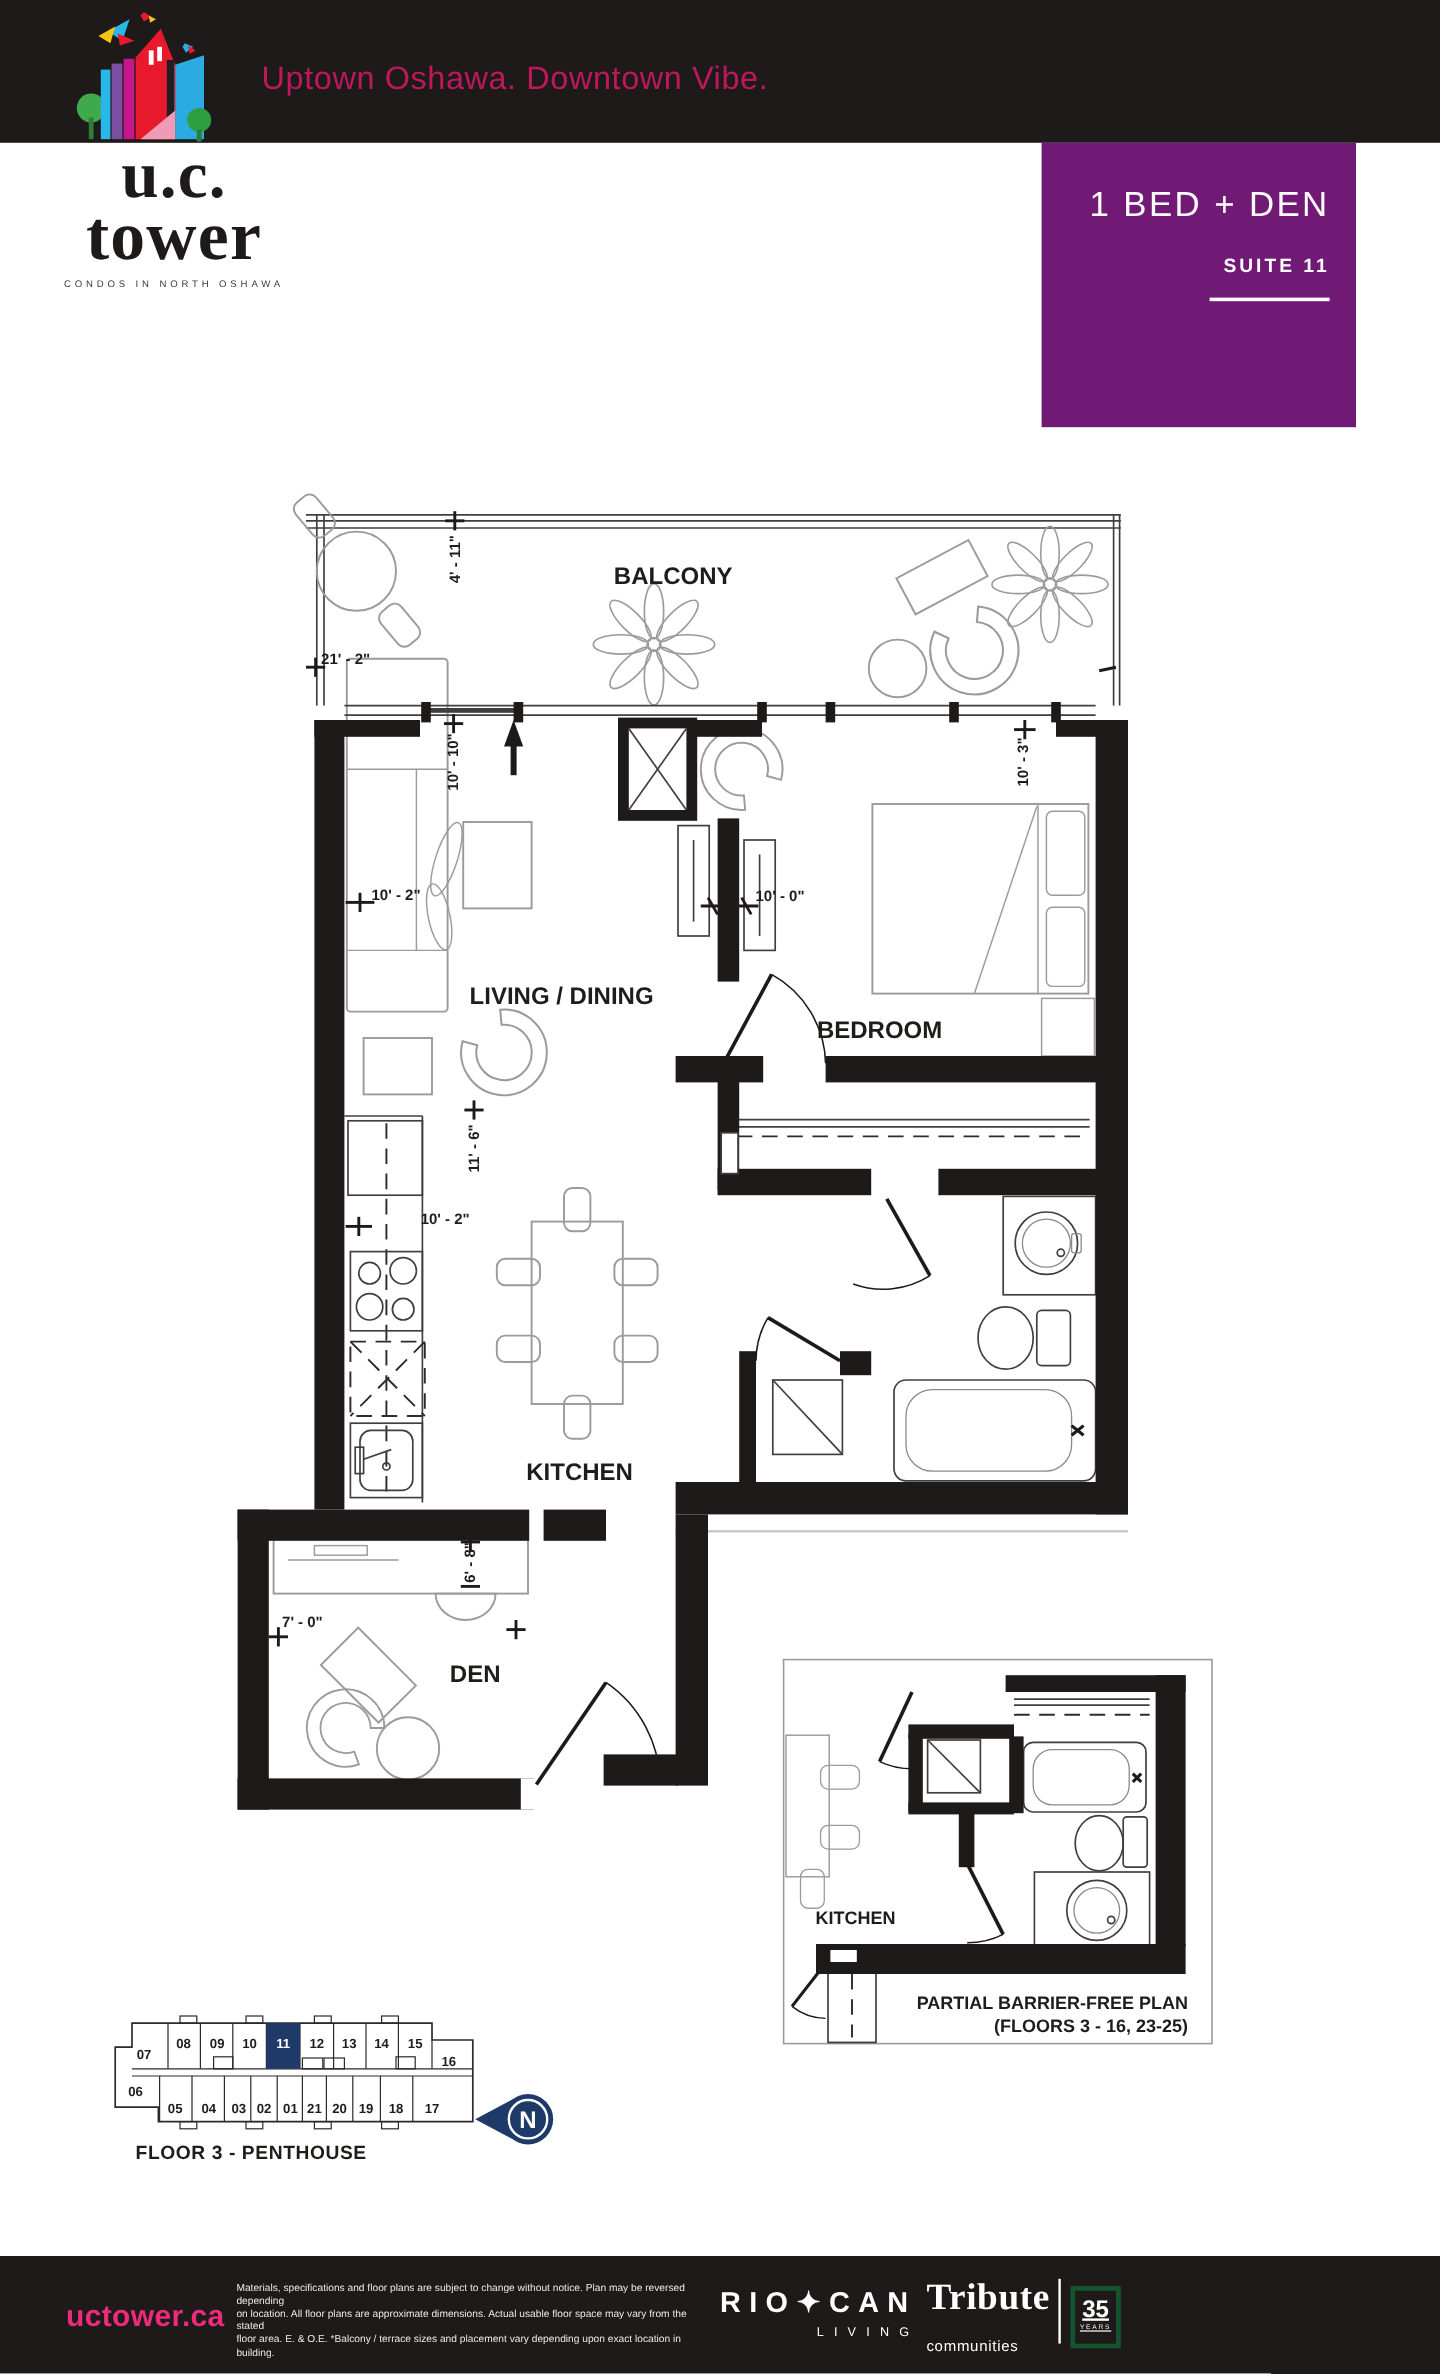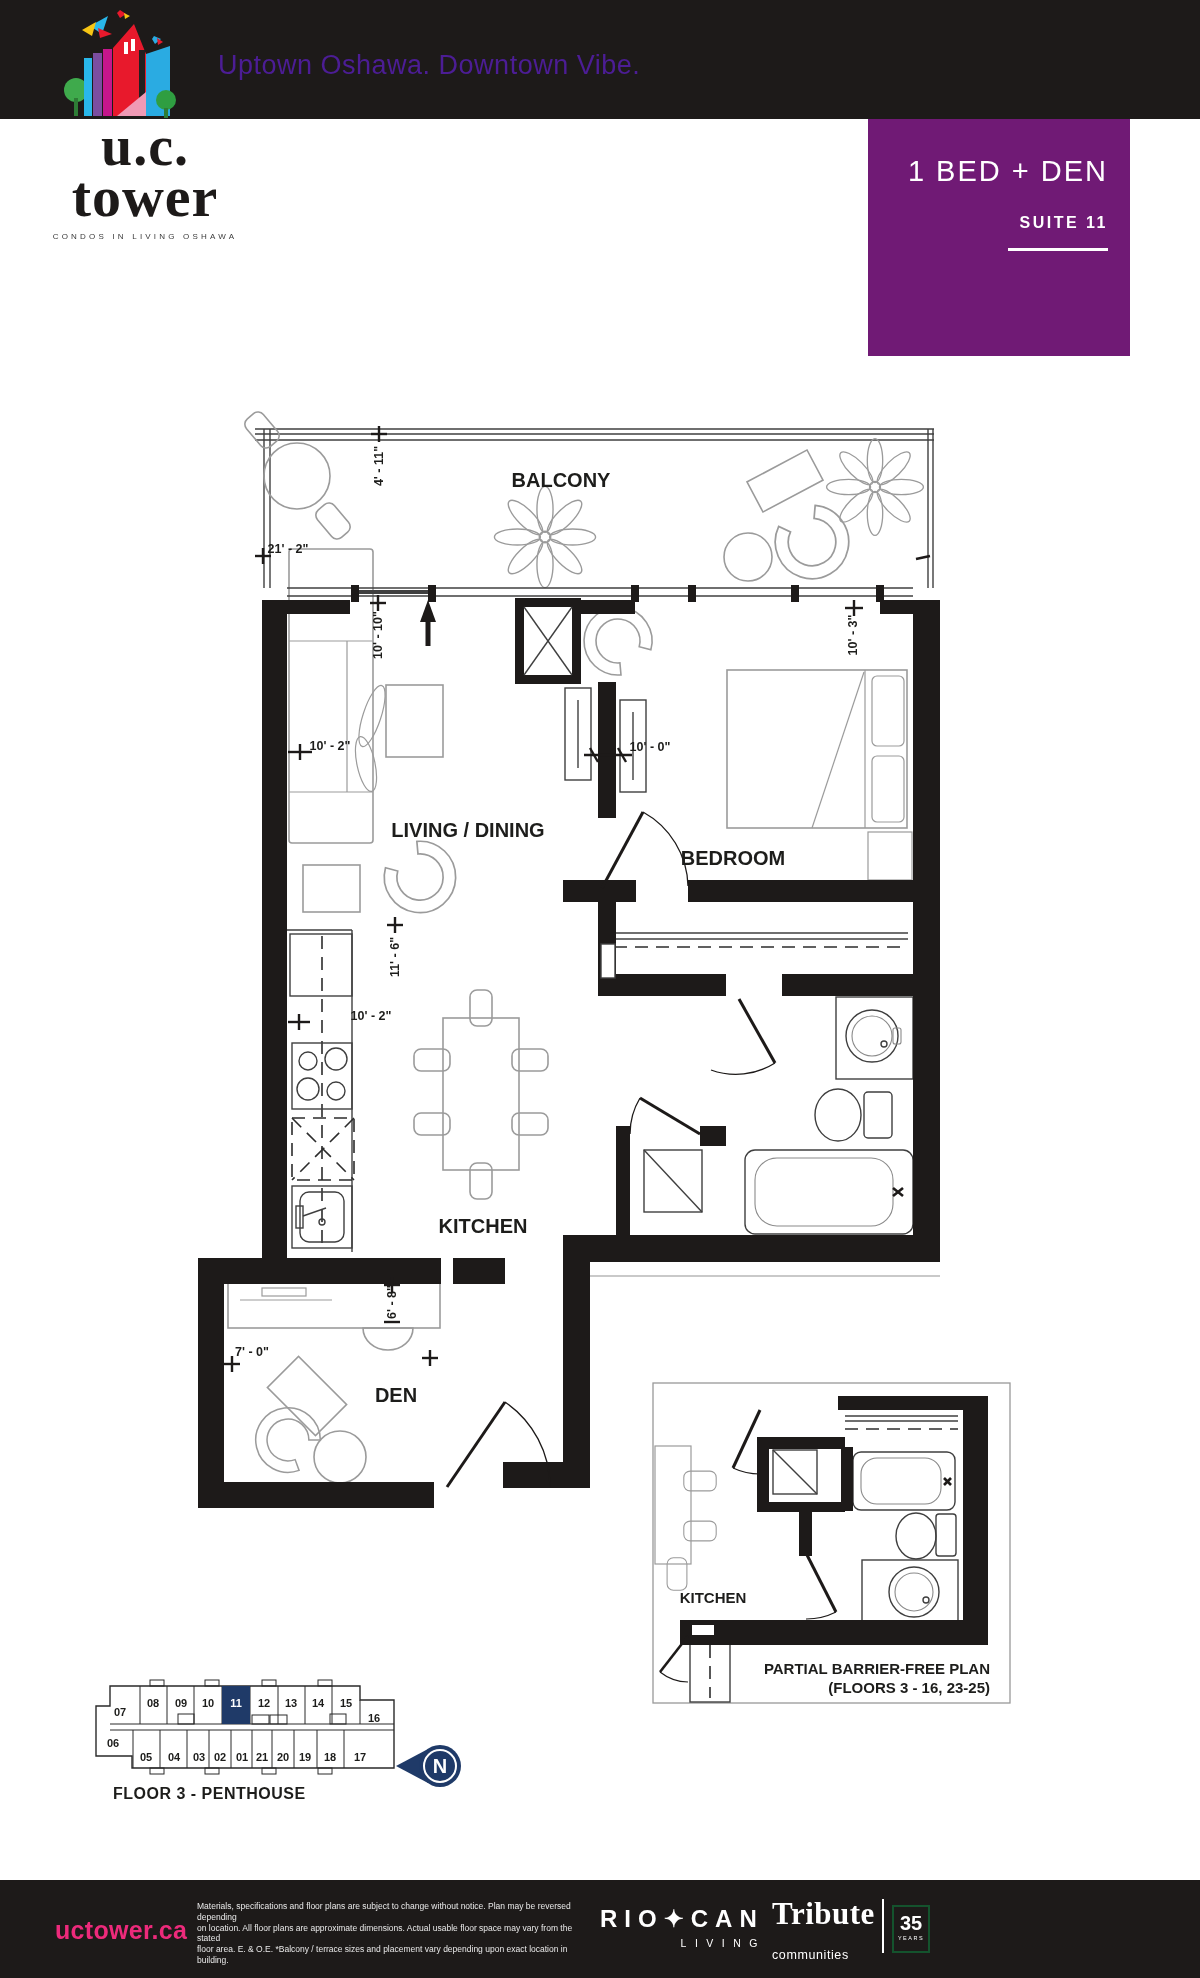--- a/index.html
+++ b/index.html
@@ -1,21 +1,21 @@
 <!DOCTYPE html>
 <html><head>
 <meta charset="utf-8">
 <style>
   html,body{margin:0;padding:0;background:#888;}
   .page{position:relative;width:1200px;height:1978px;background:#fff;overflow:hidden;
         font-family:"Liberation Sans",sans-serif;margin:0 auto;}
   .abs{position:absolute;}
   
   .topbar{left:0;top:0;width:1200px;height:119px;background:#1d1a19;}
-  .tagline{left:218px;top:50px;color:#4c1d95;font-size:27px;font-weight:300;letter-spacing:.5px;}
+  .tagline{left:218px;top:50px;color:#be185d;font-size:27px;font-weight:300;letter-spacing:.5px;}
   .logo-uc{left:40px;top:118px;width:210px;text-align:center;color:#1d1a19;
            font-family:"Liberation Serif",serif;font-weight:bold;line-height:1;}
   .logo-uc .l1{font-size:56px;letter-spacing:1px;text-align:center;}
   .logo-uc .l2{font-size:58px;letter-spacing:1px;margin-top:-6px;}
   .logo-uc .l3{font-family:"Liberation Sans",sans-serif;font-weight:400;font-size:8px;
                letter-spacing:3.2px;margin-top:7px;color:#3a3a3a;}
   
   .card{left:868px;top:119px;width:262px;height:237px;background:#701a75;color:#fff;
         box-sizing:border-box;padding:36px 22px 0 0;text-align:right;}
   .card .type{font-size:29px;font-weight:300;letter-spacing:2px;}
@@ -26,21 +26,21 @@
   .botbar{left:0;top:1880px;width:1200px;height:98px;background:#1d1a19;}
   .site{left:55px;top:1916px;font-size:25px;font-weight:bold;color:#ed2a7b;letter-spacing:.3px;}
   .disc{left:197px;top:1901px;width:385px;color:#e9e9e9;font-size:8.5px;line-height:10.8px;}
   .riocan{left:600px;top:1905px;width:170px;color:#fff;}
   .riocan .r1{font-size:24px;font-weight:bold;letter-spacing:7px;white-space:nowrap;}
   .riocan .r2{font-size:10.5px;letter-spacing:8.5px;text-align:right;margin-top:4px;padding-right:4px;}
   .trib{left:772px;top:1896px;color:#fff;}
   .trib .t1{font-family:"Liberation Serif",serif;font-weight:bold;font-size:31px;letter-spacing:.5px;}
   .trib .t2{font-size:12.5px;letter-spacing:.6px;margin-top:16px;}
   .tdiv{left:882px;top:1899px;width:2px;height:54px;background:#fff;}
-  .ybox{left:892px;top:1905px;width:34px;height:44px;border:2px solid #14532d;color:#fff;text-align:center;}
+  .ybox{left:892px;top:1905px;width:34px;height:44px;border:4px solid #14532d;color:#fff;text-align:center;text-decoration:underline;}
   .ybox .y1{font-size:20px;font-weight:bold;margin-top:5px;}
   .ybox .y2{font-size:5.5px;letter-spacing:1.5px;}
   
   .w{fill:#1d1a19;}
   .wh{fill:#fff;}
   .f{fill:none;stroke:#9b9b9b;stroke-width:1.6;}
   .f2{fill:none;stroke:#9b9b9b;stroke-width:1.2;}
   .t{fill:none;stroke:#3f3f3f;stroke-width:1.4;}
   .tn{fill:none;stroke:#8a8a8a;stroke-width:1.1;}
   .dk{fill:none;stroke:#1d1a19;stroke-width:2.6;}
@@ -80,21 +80,21 @@
     <polygon points="20,22 34,14 30,28" fill="#f6c514"></polygon>
     <polygon points="36,20 50,26 38,30" fill="#e8192c"></polygon>
     <polygon points="58,2 64,6 58,10 55,5" fill="#e8192c"></polygon>
     <polygon points="62,5 68,8 63,11" fill="#f6c514"></polygon>
     <polygon points="92,28 99,31 93,36 90,31" fill="#2aabe2"></polygon>
     <polygon points="95,30 101,34 96,37" fill="#e8192c"></polygon>
   </svg>
   <div class="abs logo-uc">
     <div class="l1">u.c.</div>
     <div class="l2">tower</div>
-    <div class="l3">CONDOS IN LIVING OSHAWA</div>
+    <div class="l3">CONDOS IN NORTH OSHAWA</div>
   </div>
 
   <div class="abs card">
     <div class="type">1 BED + DEN</div>
     <div class="suite">SUITE 11</div>
     <div><span class="rule"></span></div>
   </div>
 
   <svg class="abs" style="left:0;top:0" width="1200" height="1978" viewBox="0 0 1200 1978">
 

